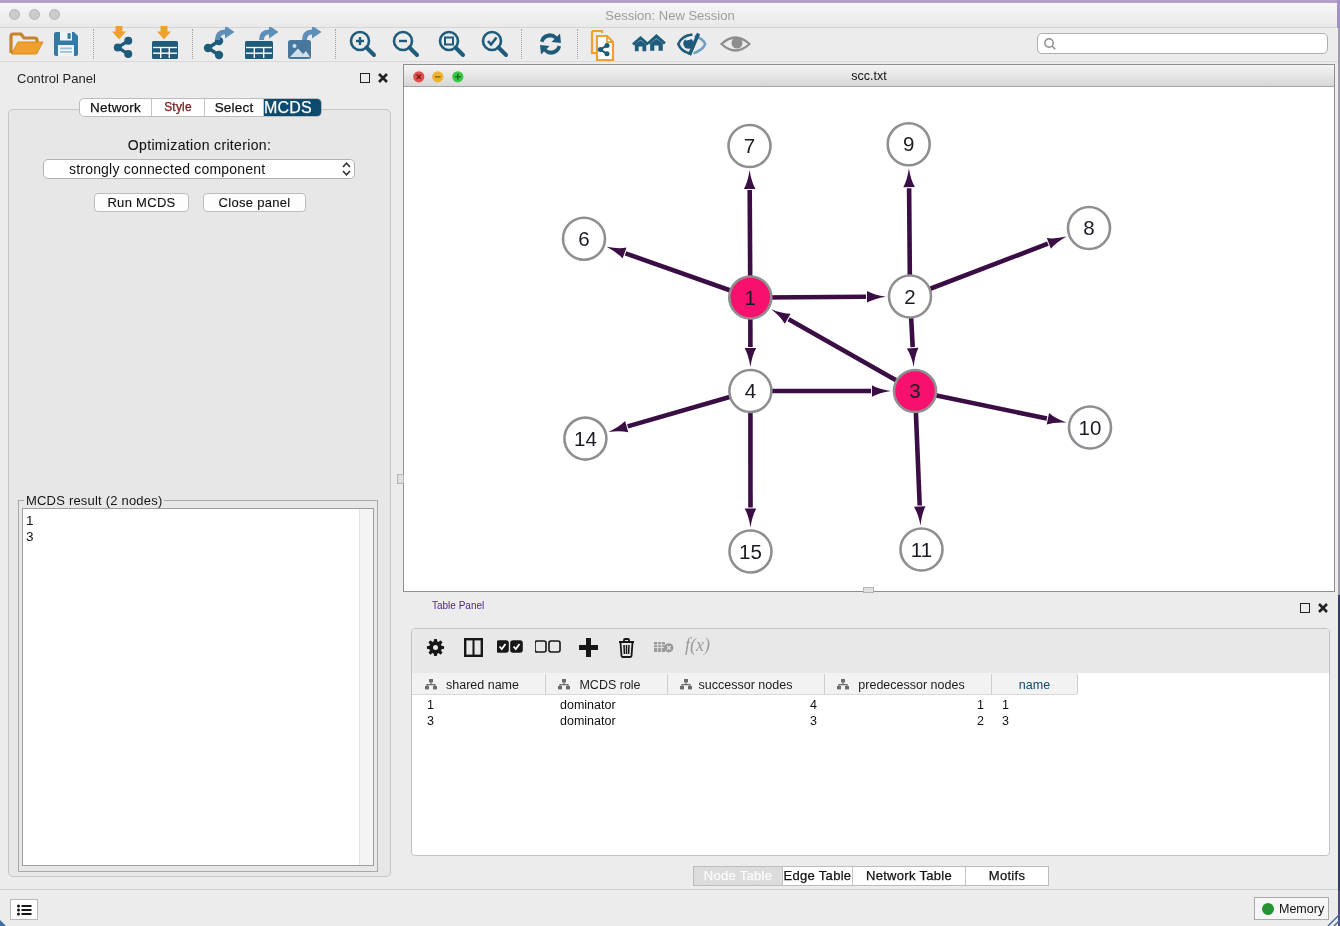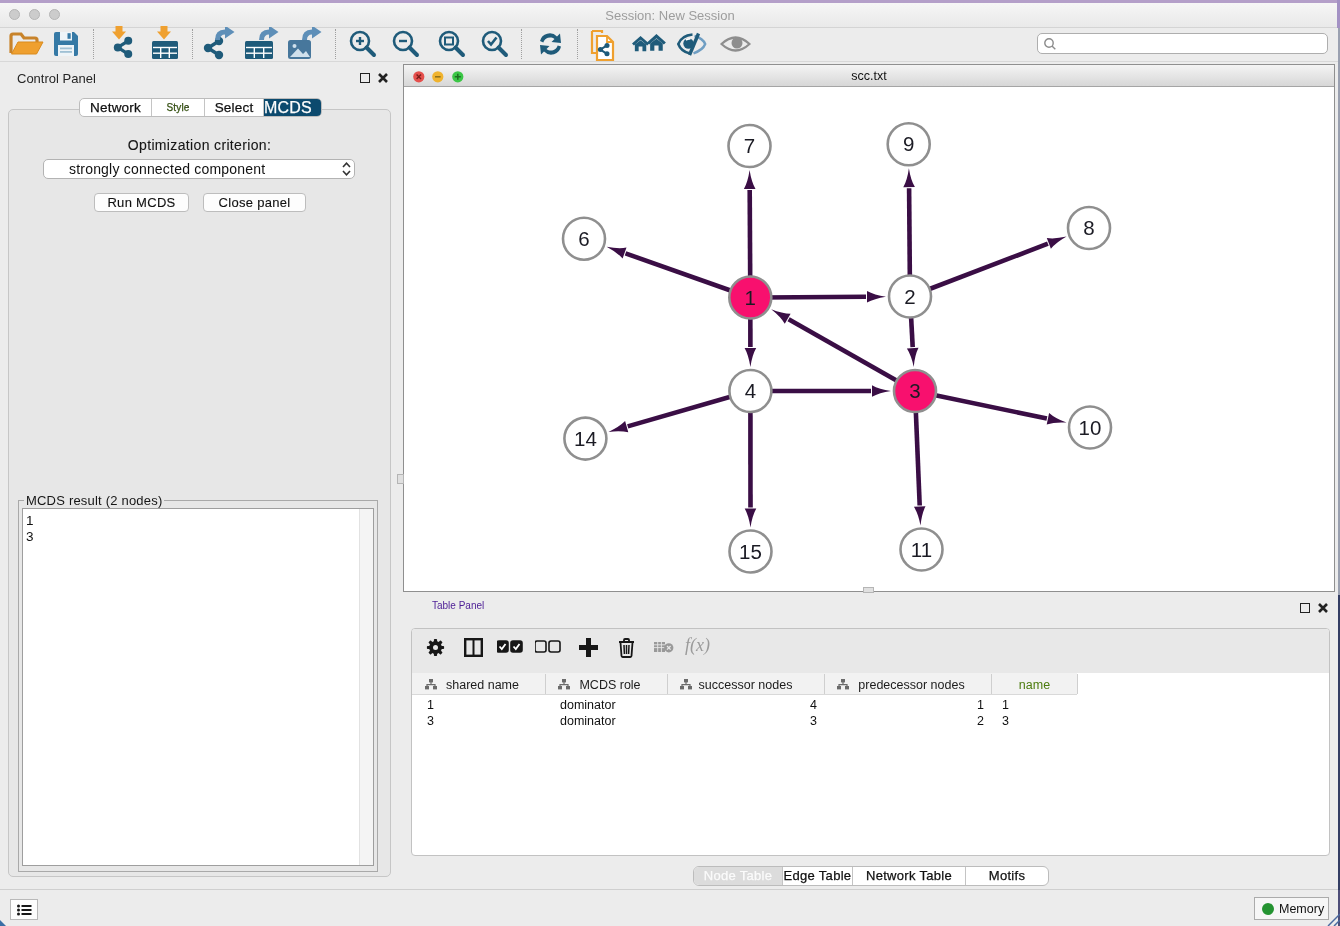--- a/index.html
+++ b/index.html
@@ -146,21 +146,21 @@
 <div class="abs" style="left:17px;top:71px;font-size:13px;color:#262626">Control Panel</div>
 <div class="abs" style="left:360px;top:73px;width:10px;height:10px;border:1.6px solid #222"></div>
 <svg class="abs" style="left:377px;top:72px" width="12" height="12">
     <path d="M2 2 L10 10 M10 2 L2 10" stroke="#222" stroke-width="2.6"></path>
   </svg>
 
 <div class="abs" style="left:8px;top:109px;width:383px;height:768px;background:#e7e7e7;border:1px solid #c6c6c6;border-radius:5px"></div>
 
 <div class="abs" style="left:79px;top:98px;width:243px;height:19px;border:1px solid #bcbcbc;border-radius:5px;background:#fff;overflow:hidden;display:flex">
  <div style="width:72px;border-right:1px solid #c4c4c4;text-align:center;font-size:13.5px;letter-spacing:0.2px;line-height:17px;color:#111;-webkit-text-stroke:0.25px #111">Network</div>
- <div style="width:53px;border-right:1px solid #c4c4c4;text-align:center;font-size:10px;letter-spacing:0.2px;line-height:17px;color:#4d7c0f;-webkit-text-stroke:0.25px #111">Style</div>
+ <div style="width:53px;border-right:1px solid #c4c4c4;text-align:center;font-size:12px;letter-spacing:0.2px;line-height:17px;color:#b91c1c;-webkit-text-stroke:0.25px #111">Style</div>
  <div style="width:59px;border-right:1px solid #c4c4c4;text-align:center;font-size:13.5px;letter-spacing:0.2px;line-height:17px;color:#111;-webkit-text-stroke:0.25px #111">Select</div>
  <div style="flex:1;background:#0c4a6e;text-align:left;font-size:16px;letter-spacing:0.2px;line-height:17px;color:#fdfdfd;-webkit-text-stroke:0.25px #fdfdfd">MCDS</div>
 </div>
 
 <div class="abs" style="left:0;top:137px;width:399px;text-align:center;font-size:14px;letter-spacing:0.35px;color:#161616;-webkit-text-stroke:0.1px #161616">Optimization criterion:</div>
 <div class="abs" style="left:43px;top:159px;width:312px;height:20px;background:#fff;border:1px solid #b3b3b3;border-radius:5px;font-size:14px;letter-spacing:0.2px;line-height:19px;color:#111;padding-left:25px">strongly connected component</div>
 <svg class="abs" style="left:341px;top:162px" width="11" height="14">
     <path d="M2 5 L5.5 1.2 L9 5" fill="none" stroke="#333" stroke-width="1.6"></path>
     <path d="M2 9 L5.5 12.8 L9 9" fill="none" stroke="#333" stroke-width="1.6"></path>
   </svg>
@@ -323,21 +323,21 @@
 <div class="abs" style="left:412px;top:673px;width:665px;height:22px;background:#f2f2f2;border-bottom:1px solid #d9d9d9"></div>
 <div class="abs" style="left:545px;top:674px;width:1px;height:20px;background:#cfcfcf"></div>
 <div class="abs" style="left:412px;top:678px;width:133px;text-align:center;font-size:12.5px;color:#1c1c1c;padding-left:8px">shared name</div>
 <div class="abs" style="left:667px;top:674px;width:1px;height:20px;background:#cfcfcf"></div>
 <div class="abs" style="left:545px;top:678px;width:122px;text-align:center;font-size:12.5px;color:#1c1c1c;padding-left:8px">MCDS role</div>
 <div class="abs" style="left:824px;top:674px;width:1px;height:20px;background:#cfcfcf"></div>
 <div class="abs" style="left:667px;top:678px;width:157px;text-align:center;font-size:12.5px;color:#1c1c1c;padding-left:0">successor nodes</div>
 <div class="abs" style="left:991px;top:674px;width:1px;height:20px;background:#cfcfcf"></div>
 <div class="abs" style="left:824px;top:678px;width:167px;text-align:center;font-size:12.5px;color:#1c1c1c;padding-left:8px">predecessor nodes</div>
 <div class="abs" style="left:1077px;top:674px;width:1px;height:20px;background:#cfcfcf"></div>
-<div class="abs" style="left:991px;top:678px;width:86px;text-align:center;font-size:12.5px;color:#4d7c0f;padding-left:1px">name</div>
+<div class="abs" style="left:991px;top:678px;width:86px;text-align:center;font-size:12.5px;color:#0c4a6e;padding-left:1px">name</div>
 <svg style="position:absolute;left:425px;top:679px" width="12" height="11" viewBox="0 0 12 11">
     <g fill="#6b6b6b">
       <rect x="4" y="0" width="4" height="3.4"></rect>
       <rect x="0" y="7" width="4" height="3.4"></rect>
       <rect x="8" y="7" width="4" height="3.4"></rect>
       <path d="M5.4 3 L5.4 5 L1.4 5 L1.4 8 L2.6 8 L2.6 6.2 L9.4 6.2 L9.4 8 L10.6 8 L10.6 5 L6.6 5 L6.6 3 Z"></path>
     </g>
   </svg>
 <svg style="position:absolute;left:558px;top:679px" width="12" height="11" viewBox="0 0 12 11">
     <g fill="#6b6b6b">
@@ -367,21 +367,21 @@
 <div class="abs" style="left:560px;top:698px;font-size:12.5px;color:#111">dominator</div>
 <div class="abs" style="left:667px;top:698px;width:150px;text-align:right;font-size:12.5px;color:#111">4</div>
 <div class="abs" style="left:824px;top:698px;width:160px;text-align:right;font-size:12.5px;color:#111">1</div>
 <div class="abs" style="left:1002px;top:698px;font-size:12.5px;color:#111">1</div>
 <div class="abs" style="left:427px;top:714px;font-size:12.5px;color:#111">3</div>
 <div class="abs" style="left:560px;top:714px;font-size:12.5px;color:#111">dominator</div>
 <div class="abs" style="left:667px;top:714px;width:150px;text-align:right;font-size:12.5px;color:#111">3</div>
 <div class="abs" style="left:824px;top:714px;width:160px;text-align:right;font-size:12.5px;color:#111">2</div>
 <div class="abs" style="left:1002px;top:714px;font-size:12.5px;color:#111">3</div>
 
-<div class="abs" style="left:693px;top:866px;width:356px;height:20px;border:1px solid #bcbcbc;border-radius:6px;background:#fff;overflow:hidden;display:flex">
+<div class="abs" style="left:693px;top:866px;width:356px;height:20px;border:1px solid #bcbcbc;border-radius:0;background:#fff;overflow:hidden;display:flex">
  <div style="width:89px;background:#dcdcdc;text-align:center;font-size:13px;letter-spacing:0.3px;line-height:18px;color:#fbfbfb;-webkit-text-stroke:0.25px #fbfbfb;border-right:1px solid #c4c4c4">Node Table</div>
  <div style="width:70px;text-align:center;font-size:13px;letter-spacing:0.3px;line-height:18px;color:#111;-webkit-text-stroke:0.25px #111;border-right:1px solid #c4c4c4">Edge Table</div>
  <div style="width:113px;text-align:center;font-size:13px;letter-spacing:0.3px;line-height:18px;color:#111;-webkit-text-stroke:0.25px #111;border-right:1px solid #c4c4c4">Network Table</div>
  <div style="flex:1;text-align:center;font-size:13px;letter-spacing:0.3px;line-height:18px;color:#111;-webkit-text-stroke:0.25px #111">Motifs</div>
 </div>
 
 <div class="abs" style="left:0;top:889px;width:1340px;height:1px;background:#cfcfcf"></div>
 <div class="abs" style="left:10px;top:899px;width:28px;height:21px;background:#fdfdfd;border:1px solid #b9b9b9"></div>
 <svg class="abs" style="left:17px;top:904px" width="15" height="12">
     <g fill="#171717">

